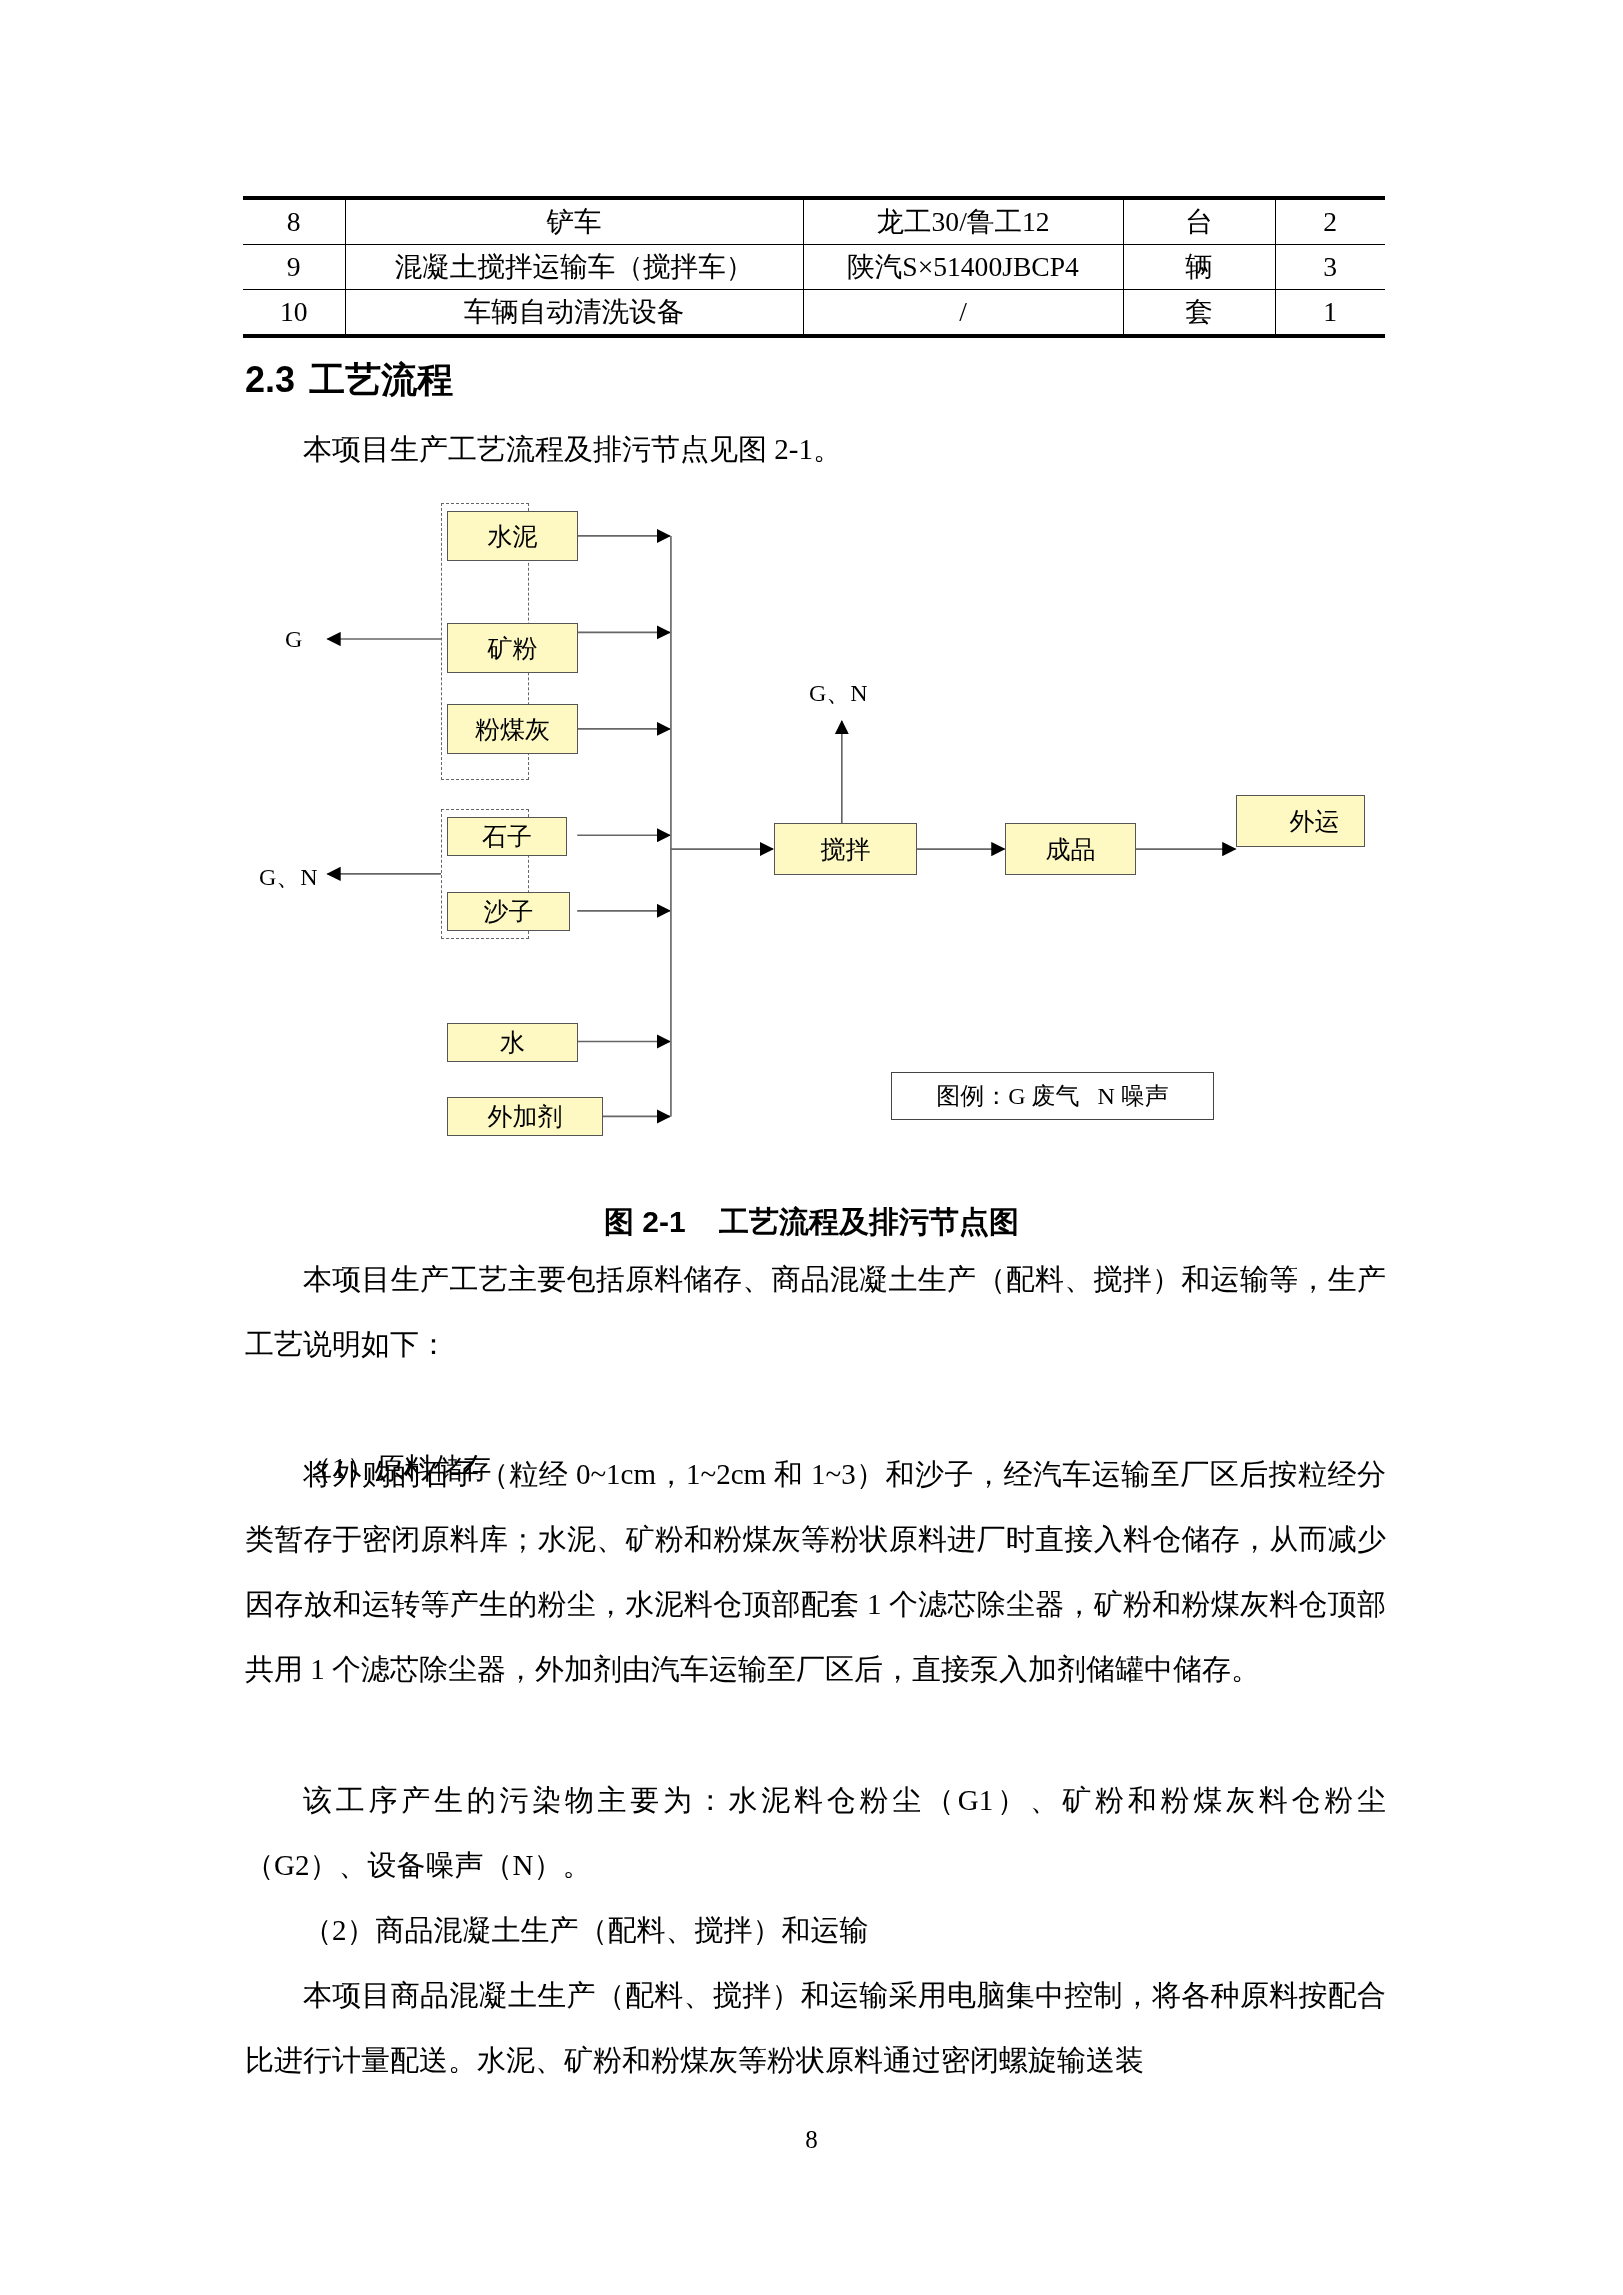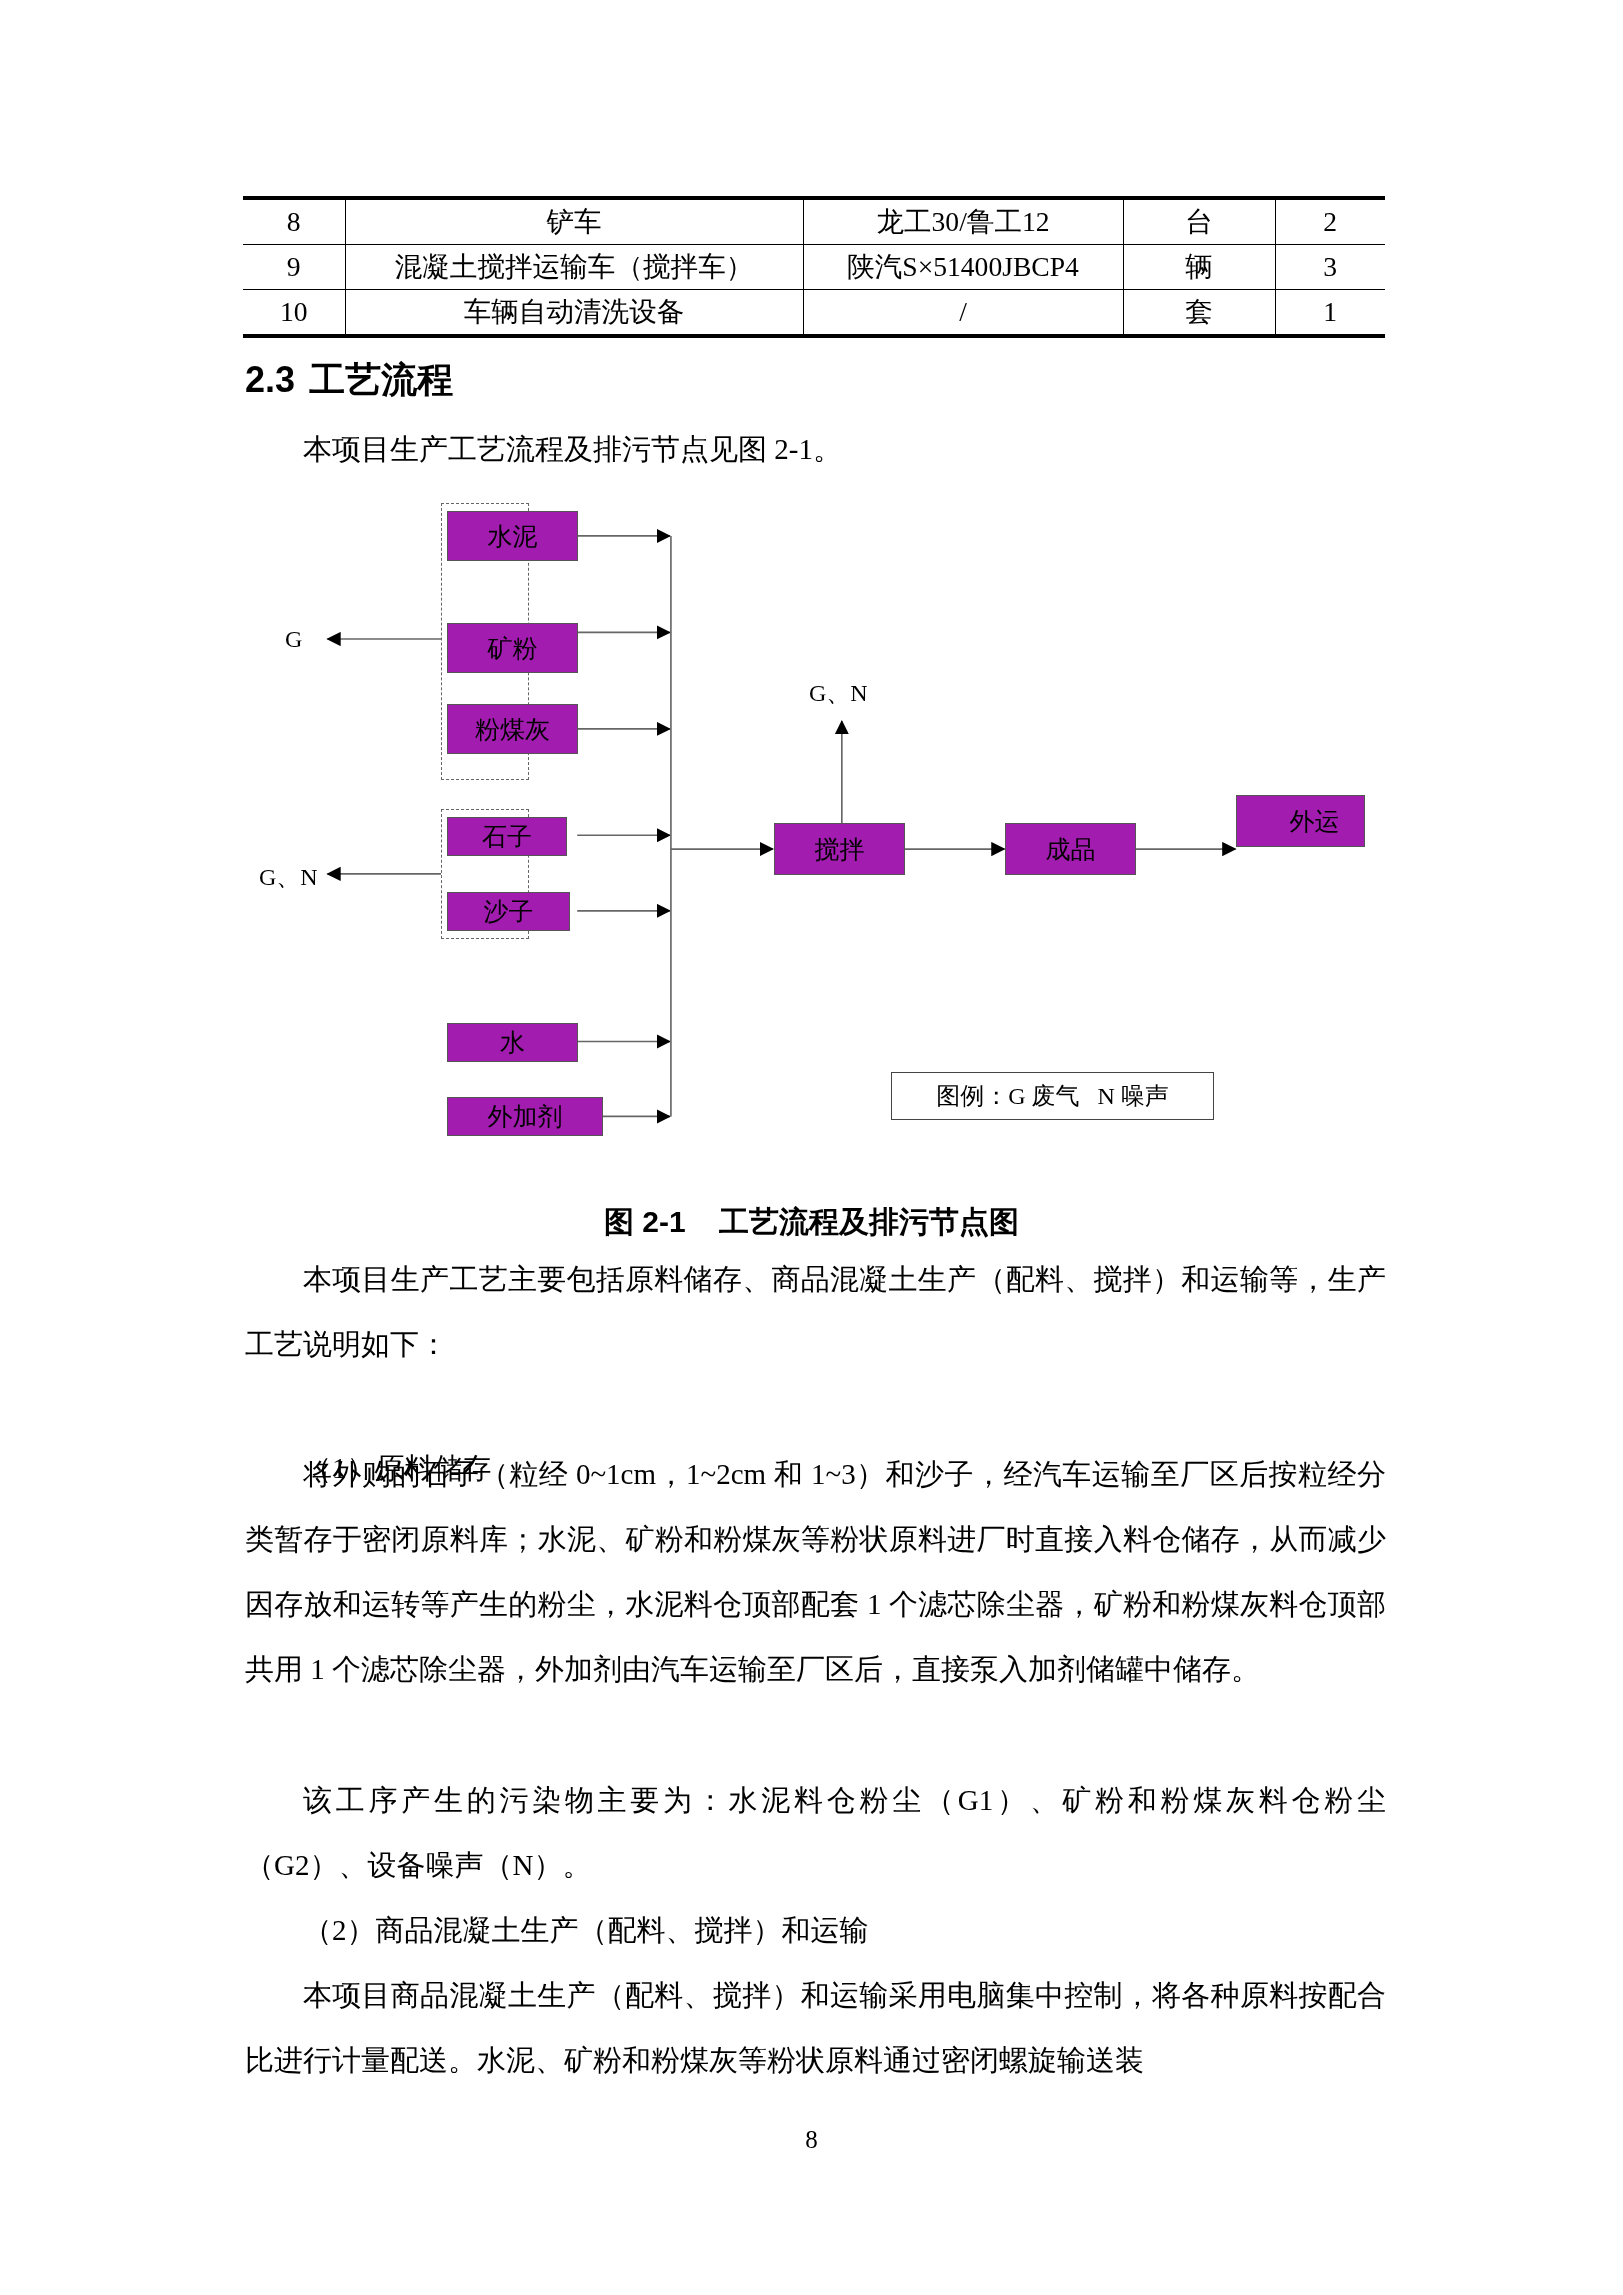--- a/index.html
+++ b/index.html
@@ -23,21 +23,21 @@
   .section-heading .num { margin-right: 14.3px; }
   .para { left: 245px; width: 1141px; font-size: 29px; line-height: 65px; text-align: justify;
           text-align-last: left; }
   .para.indent { text-indent: 58px; }
   .para.sub { text-indent: 58px; }
 
   
   .diagram { left: 0; top: 0; width: 1623px; height: 1213px; pointer-events: none; }
   .diagram svg { position: absolute; left: 0; top: 0; }
   .node { position: absolute; box-sizing: border-box; border: 1.7px solid #555;
-          background: #a21caf; display: flex; align-items: center; justify-content: center;
+          background: #fef9c3; display: flex; align-items: center; justify-content: center;
           font-size: 25px; pointer-events: auto; }
   .group { position: absolute; box-sizing: border-box; border: 1.7px dashed #666; }
   .emit-label { position: absolute; font-size: 24px; white-space: nowrap; }
   .legend-box { position: absolute; box-sizing: border-box; border: 1.7px solid #444;
                 display: flex; align-items: center; justify-content: center; font-size: 24px;
                 white-space: pre; }
 
   .caption { left: 0; width: 1623px; top: 1202px; text-align: center; font-size: 30px; font-weight: bold;
              font-family: "Liberation Sans", "DejaVu Sans", sans-serif; white-space: pre; }
   .page-number { left: 0; width: 1623px; top: 2126px; text-align: center; font-size: 25px; }
@@ -125,21 +125,21 @@
   <div class="emit-label" style="left:285px; top:626px;">G</div>
 
   <div class="group" style="left:441px; top:809px; width:88px; height:130px;"></div>
   <div class="node" style="left:447px; top:817px; width:120px; height:39px;">石子</div>
   <div class="node" style="left:447px; top:892px; width:123px; height:39px;">沙子</div>
   <div class="emit-label" style="left:259px; top:861px;">G、N</div>
 
   <div class="node" style="left:447px; top:1023px; width:131px; height:39px;">水</div>
   <div class="node" style="left:447px; top:1097px; width:156px; height:39px;">外加剂</div>
 
-  <div class="node" style="left:774px; top:823px; width:131px; height:52px;">搅拌</div>
+  <div class="node" style="left:774px; top:823px; width:143px; height:52px;">搅拌</div>
   <div class="node" style="left:1005px; top:823px; width:131px; height:52px;">成品</div>
   <div class="node" style="left:1236px; top:795px; width:129px; height:52px;padding-left:28px;">外运</div>
   <div class="emit-label" style="left:809px; top:677px;">G、N</div>
 
   <div class="legend-box" style="left:891px; top:1072px; width:323px; height:48px;">图例：G 废气   N 噪声</div>
 </div>
 
 <div class="abs caption">图 2-1    工艺流程及排污节点图</div>
 
 <div class="abs para indent" style="top:1247px;">本项目生产工艺主要包括原料储存、商品混凝土生产（配料、搅拌）和运输等，生产工艺说明如下：</div>

